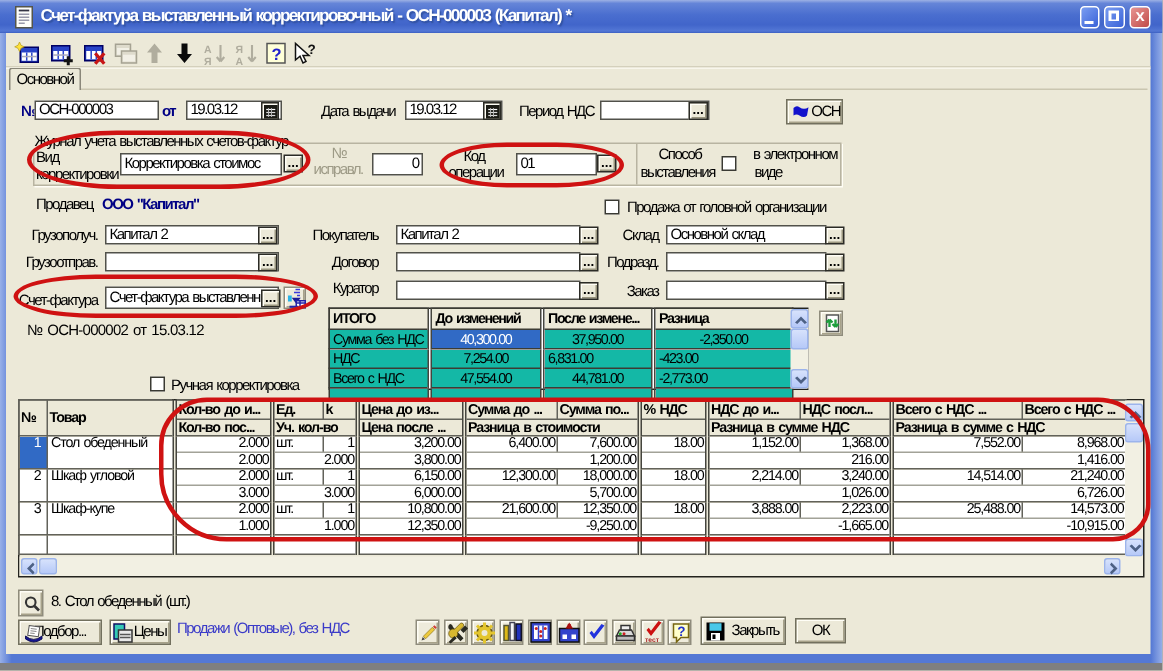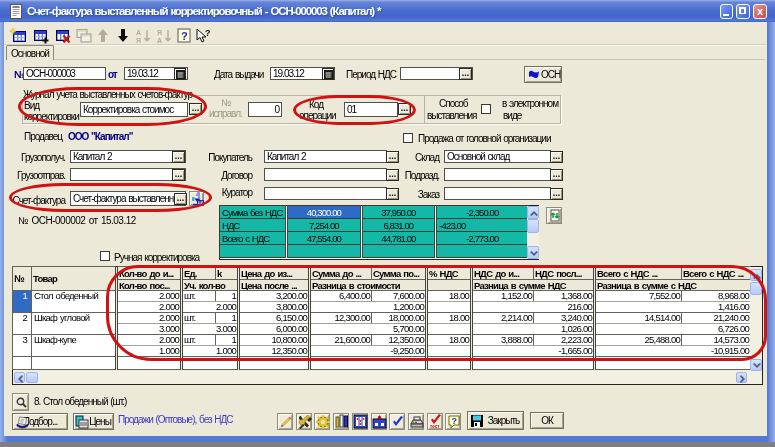--- a/index.html
+++ b/index.html
@@ -220,37 +220,43 @@
 
 <div id="itwrap" style="position:absolute;left:219px;top:205px;width:320px;height:55px;border:1px solid #23231e;background:#fff">
 <table id="it" style="position:absolute;left:-1px;top:-1px">
       <colgroup>
         <col style="width:66px">
         <col style="width:75px">
         <col style="width:74px">
         <col style="width:93px">
       </colgroup>
 <tbody>
+        <tr style="height:14px">
+          <td class="hd">ИТОГО</td>
+          <td class="hd dd">До изменений</td>
+          <td class="hd dd">После измене...</td>
+          <td class="hd dd">Разница</td>
+        </tr>
 <tr style="height:13px">
           <td>Сумма без НДС</td>
           <td class="dd" style="background:#316ac5;color:#fff;text-align:center">40,300.00</td>
           <td class="dd" style="text-align:center">37,950.00</td>
           <td class="dd" style="text-align:center">-2,350.00</td>
         </tr>
 <tr style="height:13px">
           <td>НДС</td>
           <td class="dd" style="text-align:center">7,254.00</td>
-          <td class="dd" style="text-align:center">6,831.00</td>
+          <td class="dd" style="text-align:left">6,831.00</td>
           <td class="dd" style="text-align:left">-423.00</td>
         </tr>
 <tr style="height:13px">
           <td>Всего с НДС</td>
           <td class="dd" style="text-align:center">47,554.00</td>
           <td class="dd" style="text-align:center">44,781.00</td>
-          <td class="dd" style="text-align:center">-2,773.00</td>
+          <td class="dd" style="text-align:left">-2,773.00</td>
         </tr>
 <tr style="height:13px">
           <td></td>
           <td class="dd"></td>
           <td class="dd"></td>
           <td class="dd"></td>
         </tr>
 </tbody>
     </table>
 <div class="sbv" style="left:307px;top:0;width:12px;height:53px"></div>

